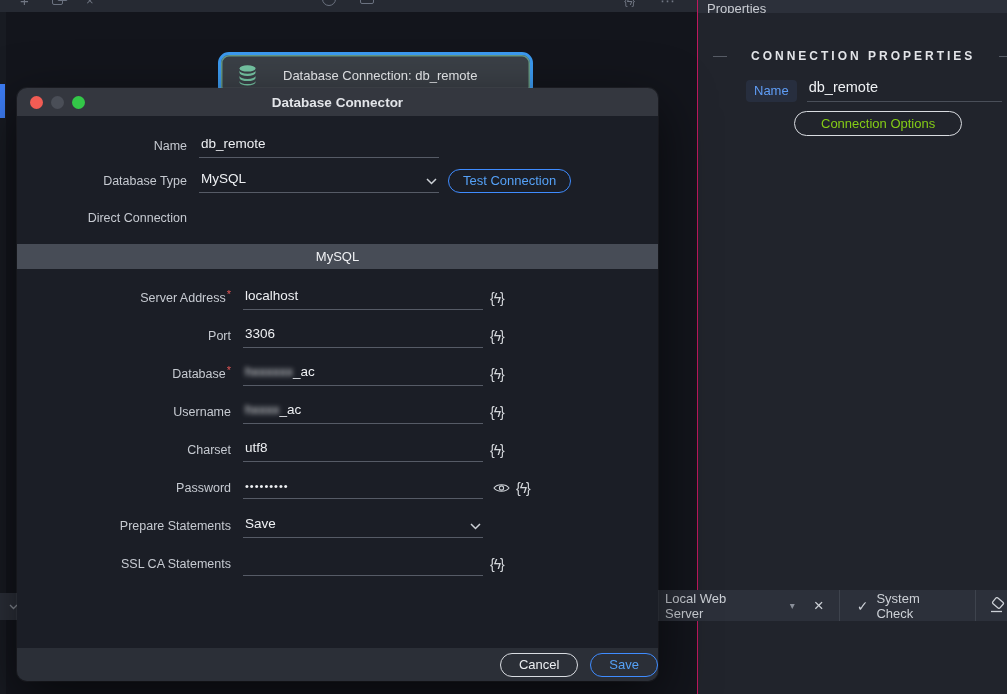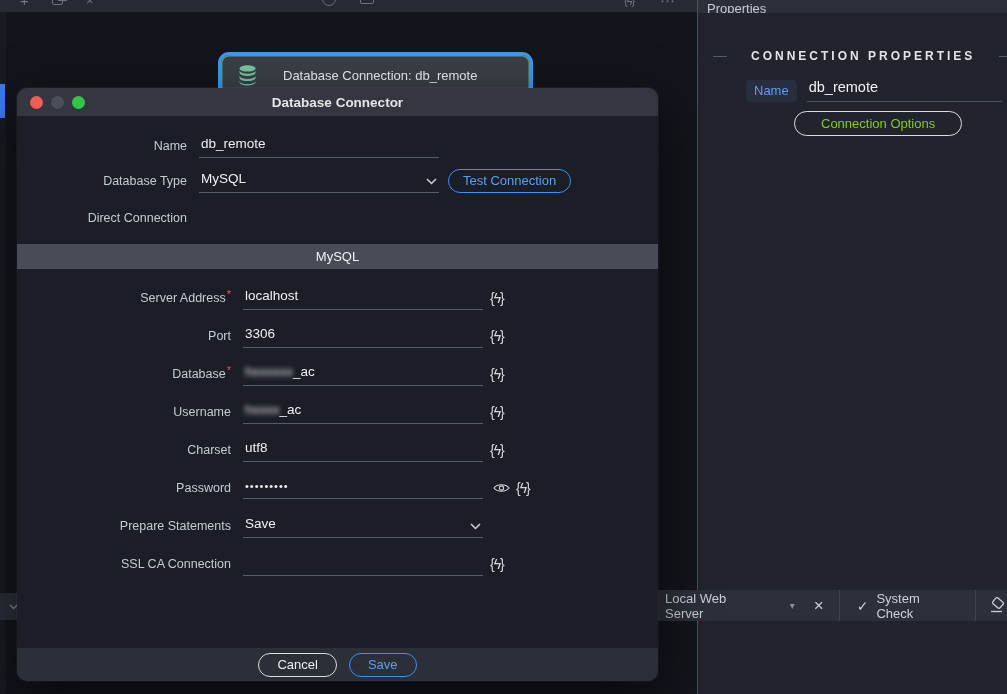--- a/index.html
+++ b/index.html
@@ -139,21 +139,21 @@
 
   .mysql-header {
     height:25px; background:#474c56; margin:6px 0 10px;
     display:flex; align-items:center; justify-content:center;
     font-size:13px; color:#f0f1f4;
   }
 
   .modal-footer {
     position:absolute; left:0; right:0; bottom:0; height:33px;
     background:#2b2f37; border-radius:0 0 10px 10px;
-    display:flex; align-items:center; justify-content:center; gap:12px;
+    display:flex; align-items:center; justify-content:flex-end; gap:12px;
   }
   .footer-btn {
     background:transparent; cursor:pointer; font-family:inherit;
     border:1px solid #d9dce1; border-radius:13px; color:#eceef1;
     font-size:13px; padding:3px 18px 4px;
   }
   .footer-btn.primary { border-color:#3f8cff; color:#55a1f7; }
 </style>
 </head>
 <body>
@@ -337,21 +337,21 @@
           <span class="chev">
             <svg width="11" height="7" viewBox="0 0 11 7">
                 <polyline points="1,1 5.5,5.5 10,1" fill="none" stroke="#cdd1d7" stroke-width="1.5"></polyline>
               </svg>
           </span>
         </span>
       </span>
     </div>
 
     <div class="frow field">
-      <span class="flabel">SSL CA Connection</span>
+      <span class="flabel">SSL CA Statements</span>
       <span class="fctrl">
         <span class="uinput">&nbsp;</span>
         <span class="bind-icon">{ϟ}</span>
       </span>
     </div>
 
   </div>
 
   <div class="modal-footer">
     <button class="footer-btn">Cancel</button>

